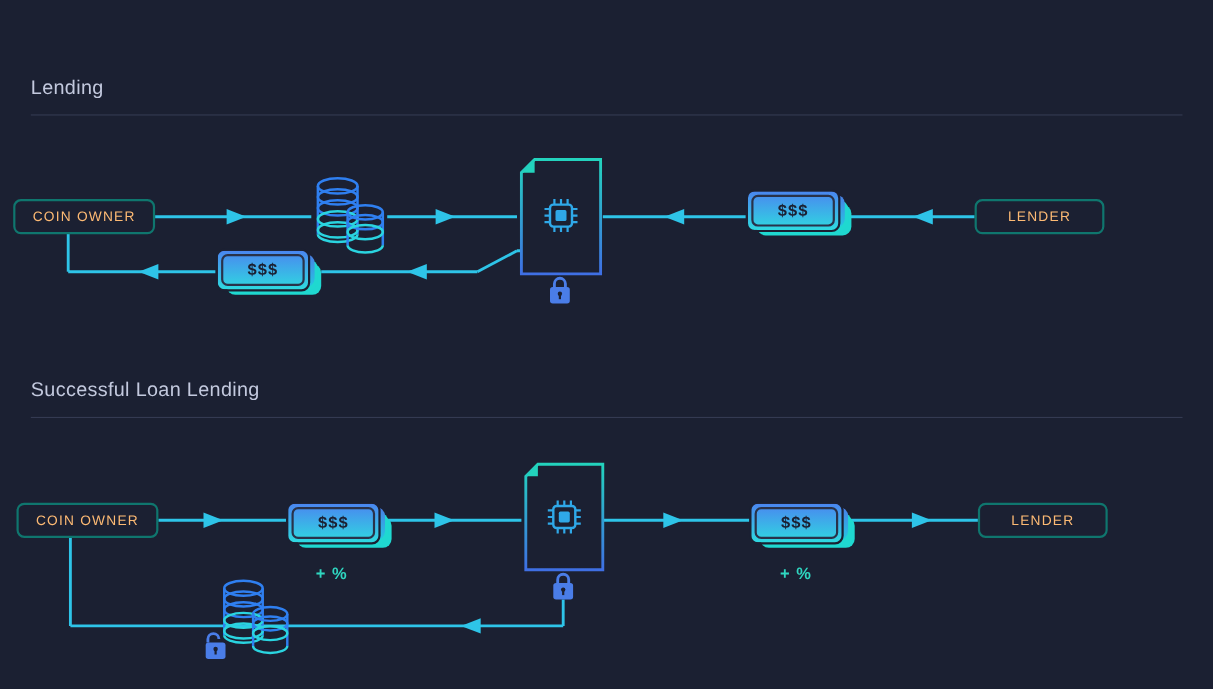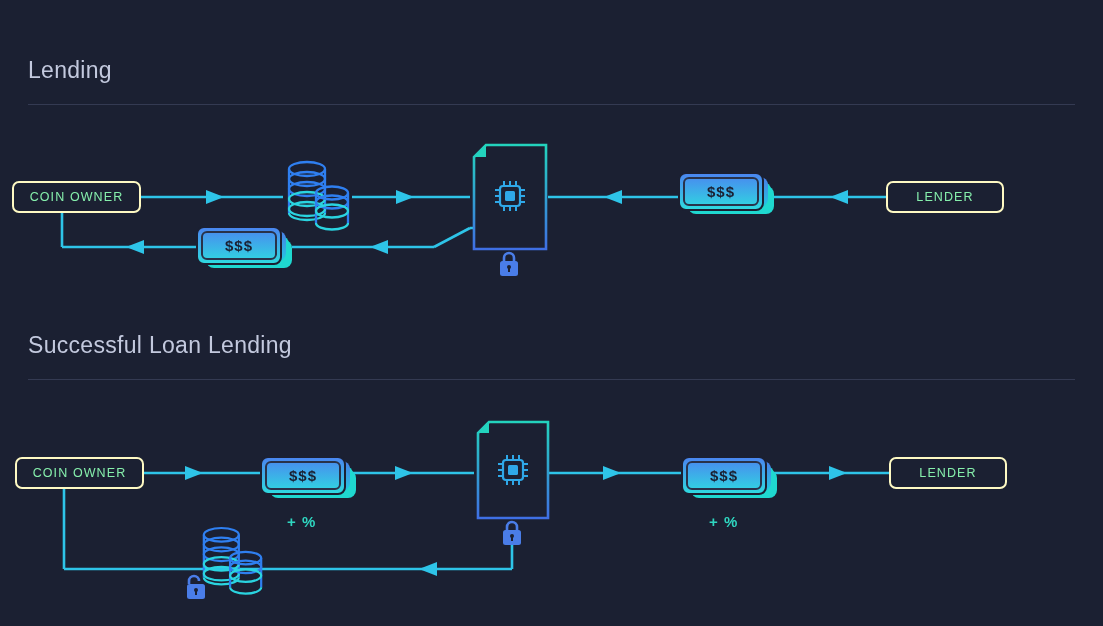--- a/index.html
+++ b/index.html
@@ -6,39 +6,40 @@
   body{
     width:1103px;height:626px;
     background:#1b2032;
     font-family:"Liberation Sans", sans-serif;
     overflow:hidden;
     position:relative;
   }
   .section{position:absolute;left:0;top:0;width:1103px;}
   .sec-title{
     position:absolute;
-    font-size:23px;
+    font-size:18px;
     color:#c3c9de;
     letter-spacing:0.3px;
     font-weight:400;
     white-space:nowrap;
+    margin-top:12px;
   }
   .divider{
     position:absolute;
     height:1px;
     background:#343a52;
   }
   .canvas{position:absolute;left:0;top:0;width:1103px;height:626px;pointer-events:none;}
   .node{
     position:absolute;
-    border:2px solid #fef9c3;
+    border:2px solid #0f766e;
     border-radius:7px;
     background:#1b2032;
     display:flex;align-items:center;justify-content:center;
-    color:#86efac;
+    color:#fdba74;
     font-size:12.5px;
     letter-spacing:1.1px;
     box-sizing:border-box;
   }
   .pct{
     position:absolute;
     color:#2fd6c0;
     font-size:15px;
     font-weight:700;
     letter-spacing:1px;

